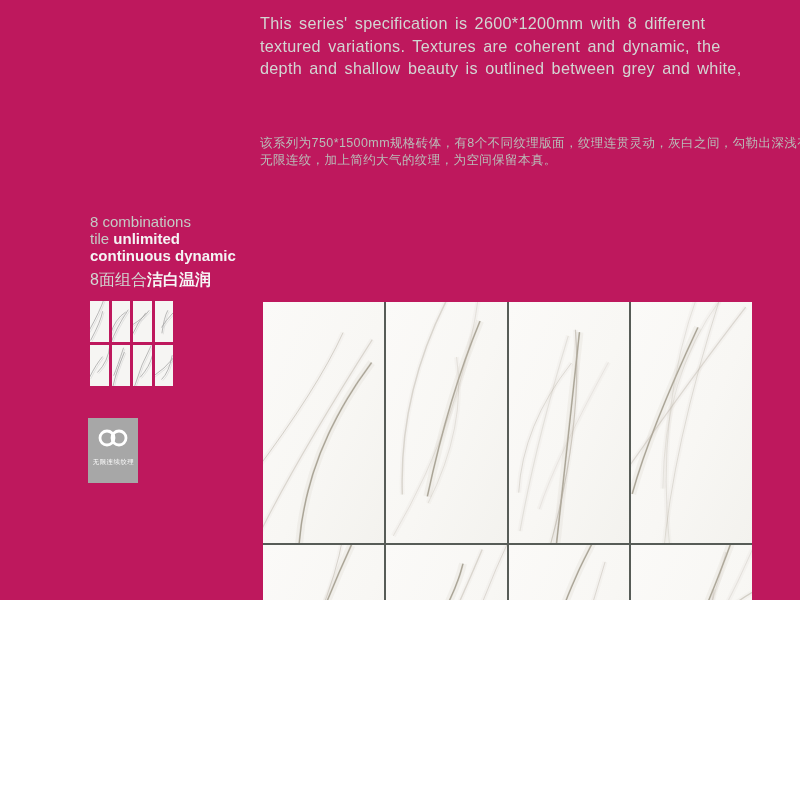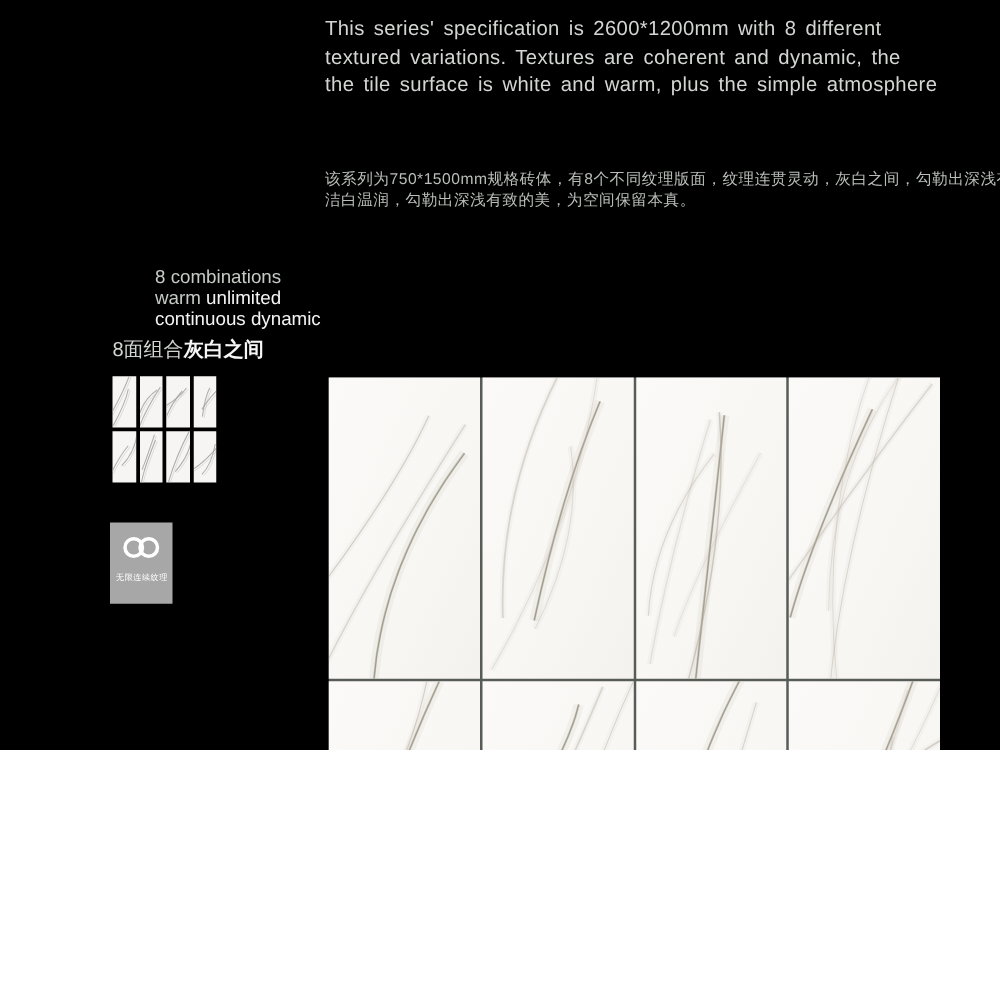--- a/index.html
+++ b/index.html
@@ -1,38 +1,38 @@
 <!DOCTYPE html>
 <html><head>
 <meta charset="utf-8">
 <style>
   html,body{margin:0;padding:0;}
   .page{
     position:relative;
     width:800px;height:600px;
-    background:#000000;
+    background:#be185d;
     overflow:hidden;
     font-family:"Liberation Sans","DejaVu Sans",sans-serif;
   }
   
   .intro-en{
     position:absolute;left:260px;top:12px;width:530px;
     color:#d3d6d3;font-size:16.2px;line-height:22.6px;
     letter-spacing:.3px;word-spacing:2.5px;font-weight:400;
   }
   .intro-en div{white-space:nowrap;}
   .intro-zh{
     position:absolute;left:260px;top:135px;width:535px;
     color:#b9beb9;font-size:12.5px;line-height:16.5px;letter-spacing:.4px;
   }
   .intro-zh div{white-space:nowrap;}
   
   .feature{position:absolute;left:90px;top:214px;color:#c5cac5;}
-  .feature-en{font-size:15px;line-height:16.8px;margin-left:34px;}
-  .feature-en b{color:#f4f4f4;font-weight:400;}
+  .feature-en{font-size:15px;line-height:16.8px;}
+  .feature-en b{color:#f4f4f4;font-weight:700;}
   .feature-zh{margin-top:6px;font-size:16px;color:#d2d6d2;}
   .feature-zh b{color:#f6f6f6;font-weight:700;}
   
   .combo-icon{
     position:absolute;left:90px;top:301px;width:83px;height:85px;
     display:grid;grid-template-columns:repeat(4,1fr);grid-template-rows:1fr 1fr;
     gap:3px;
   }
   .combo-cell{background:#f6f5f3;overflow:hidden;}
   
@@ -58,35 +58,35 @@
   .tile svg{display:block;}
 </style>
 </head>
 <body>
 
 <div class="page">
 
   <div class="intro-en">
     <div>This series' specification is 2600*1200mm with 8 different</div>
     <div>textured variations. Textures are coherent and dynamic, the</div>
-    <div>the tile surface is white and warm, plus the simple atmosphere</div>
+    <div>depth and shallow beauty is outlined between grey and white,</div>
   </div>
 
   <div class="intro-zh">
     <div>该系列为750*1500mm规格砖体，有8个不同纹理版面，纹理连贯灵动，灰白之间，勾勒出深浅有致的美，砖面</div>
-    <div>洁白温润，勾勒出深浅有致的美，为空间保留本真。</div>
+    <div>无限连纹，加上简约大气的纹理，为空间保留本真。</div>
   </div>
 
   <div class="feature">
     <div class="feature-en">
       <div>8 combinations</div>
-      <div><span>warm </span><b>unlimited</b></div>
+      <div><span>tile </span><b>unlimited</b></div>
       <div><b>continuous dynamic</b></div>
     </div>
-    <div class="feature-zh"><span>8面组合</span><b>灰白之间</b></div>
+    <div class="feature-zh"><span>8面组合</span><b>洁白温润</b></div>
   </div>
 
   <div class="combo-icon" id="comboIcon">
       <div class="combo-cell"><svg viewBox="0 0 19 41" width="100%" height="100%" preserveAspectRatio="none">
           <path d="M0.6 39.5 Q11.0 20.7 13.0 10.2" stroke="#9f9f9f" stroke-width="0.9" opacity="0.8" fill="none"></path>
           <path d="M0.6 39.5 Q11.0 20.7 13.0 10.2" transform="translate(1.4,1.1)" stroke="#c6c6c6" stroke-width="0.7" opacity="0.6" fill="none"></path>
           <path d="M-1.3 30.3 Q10.5 9.7 14.6 -2.6" stroke="#9f9f9f" stroke-width="0.9" opacity="0.8" fill="none"></path>
           <path d="M-1.3 30.3 Q10.5 9.7 14.6 -2.6" transform="translate(1.4,1.1)" stroke="#c6c6c6" stroke-width="0.7" opacity="0.6" fill="none"></path>
         </svg></div>
       <div class="combo-cell"><svg viewBox="0 0 19 41" width="100%" height="100%" preserveAspectRatio="none">

